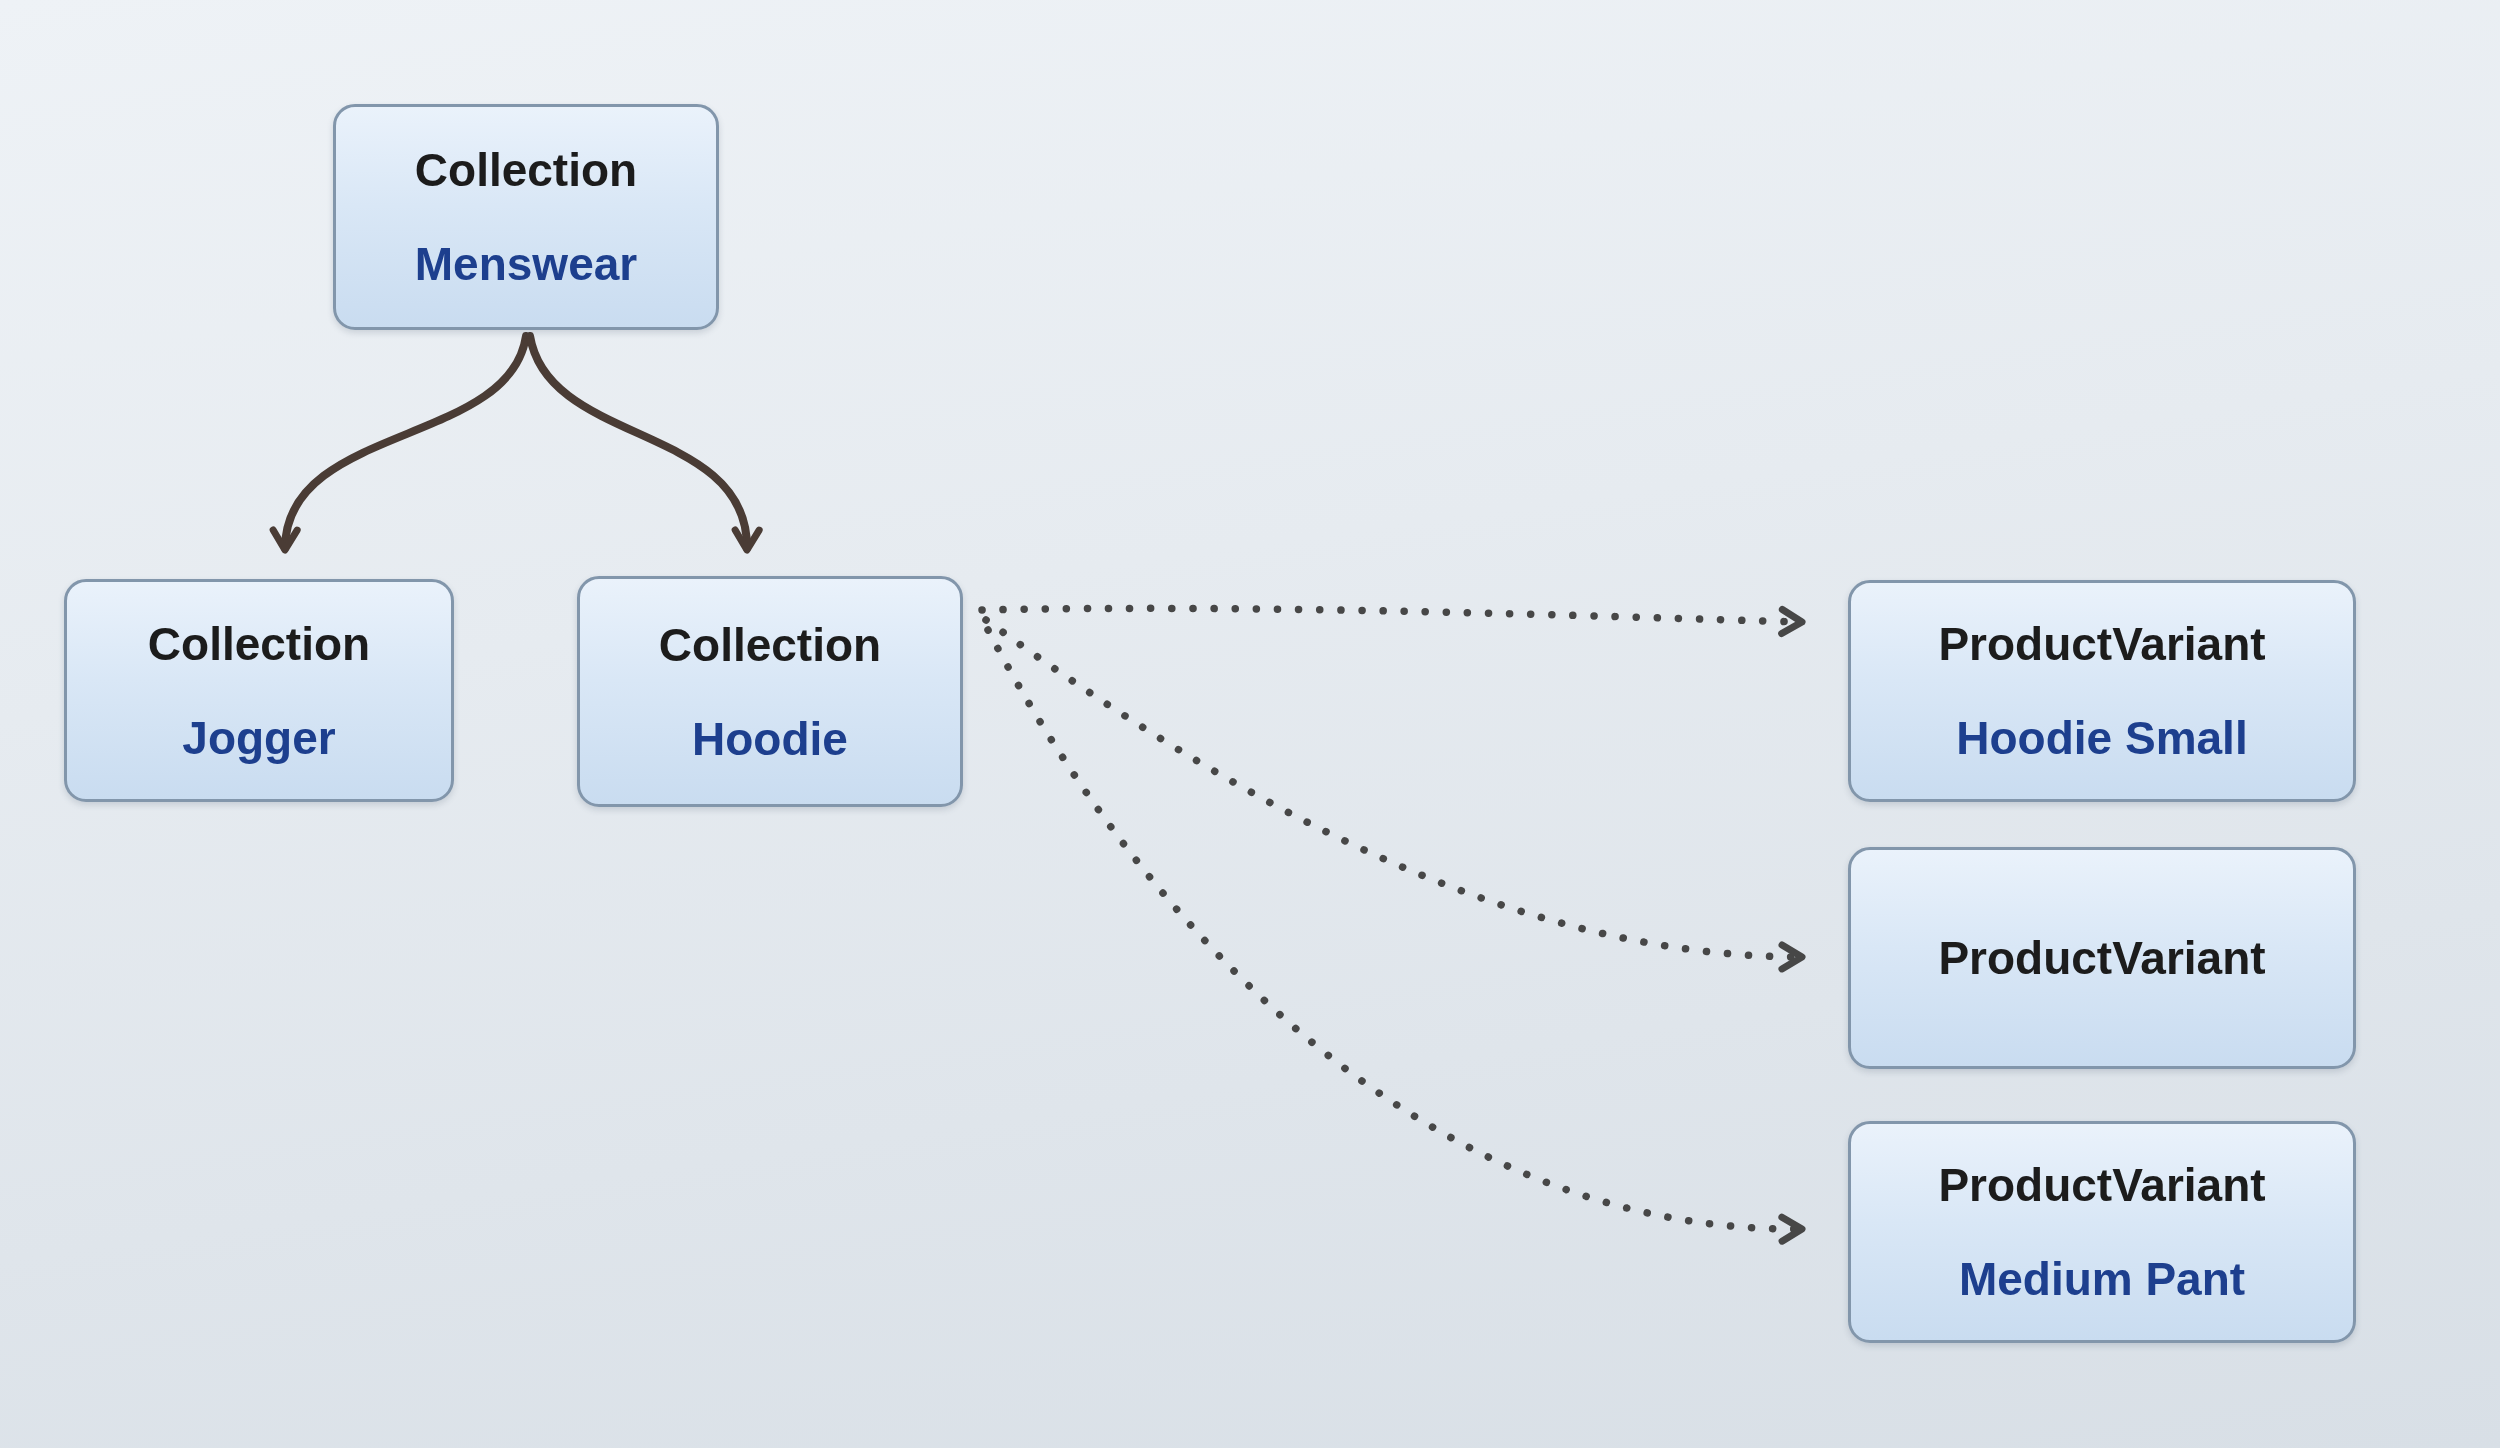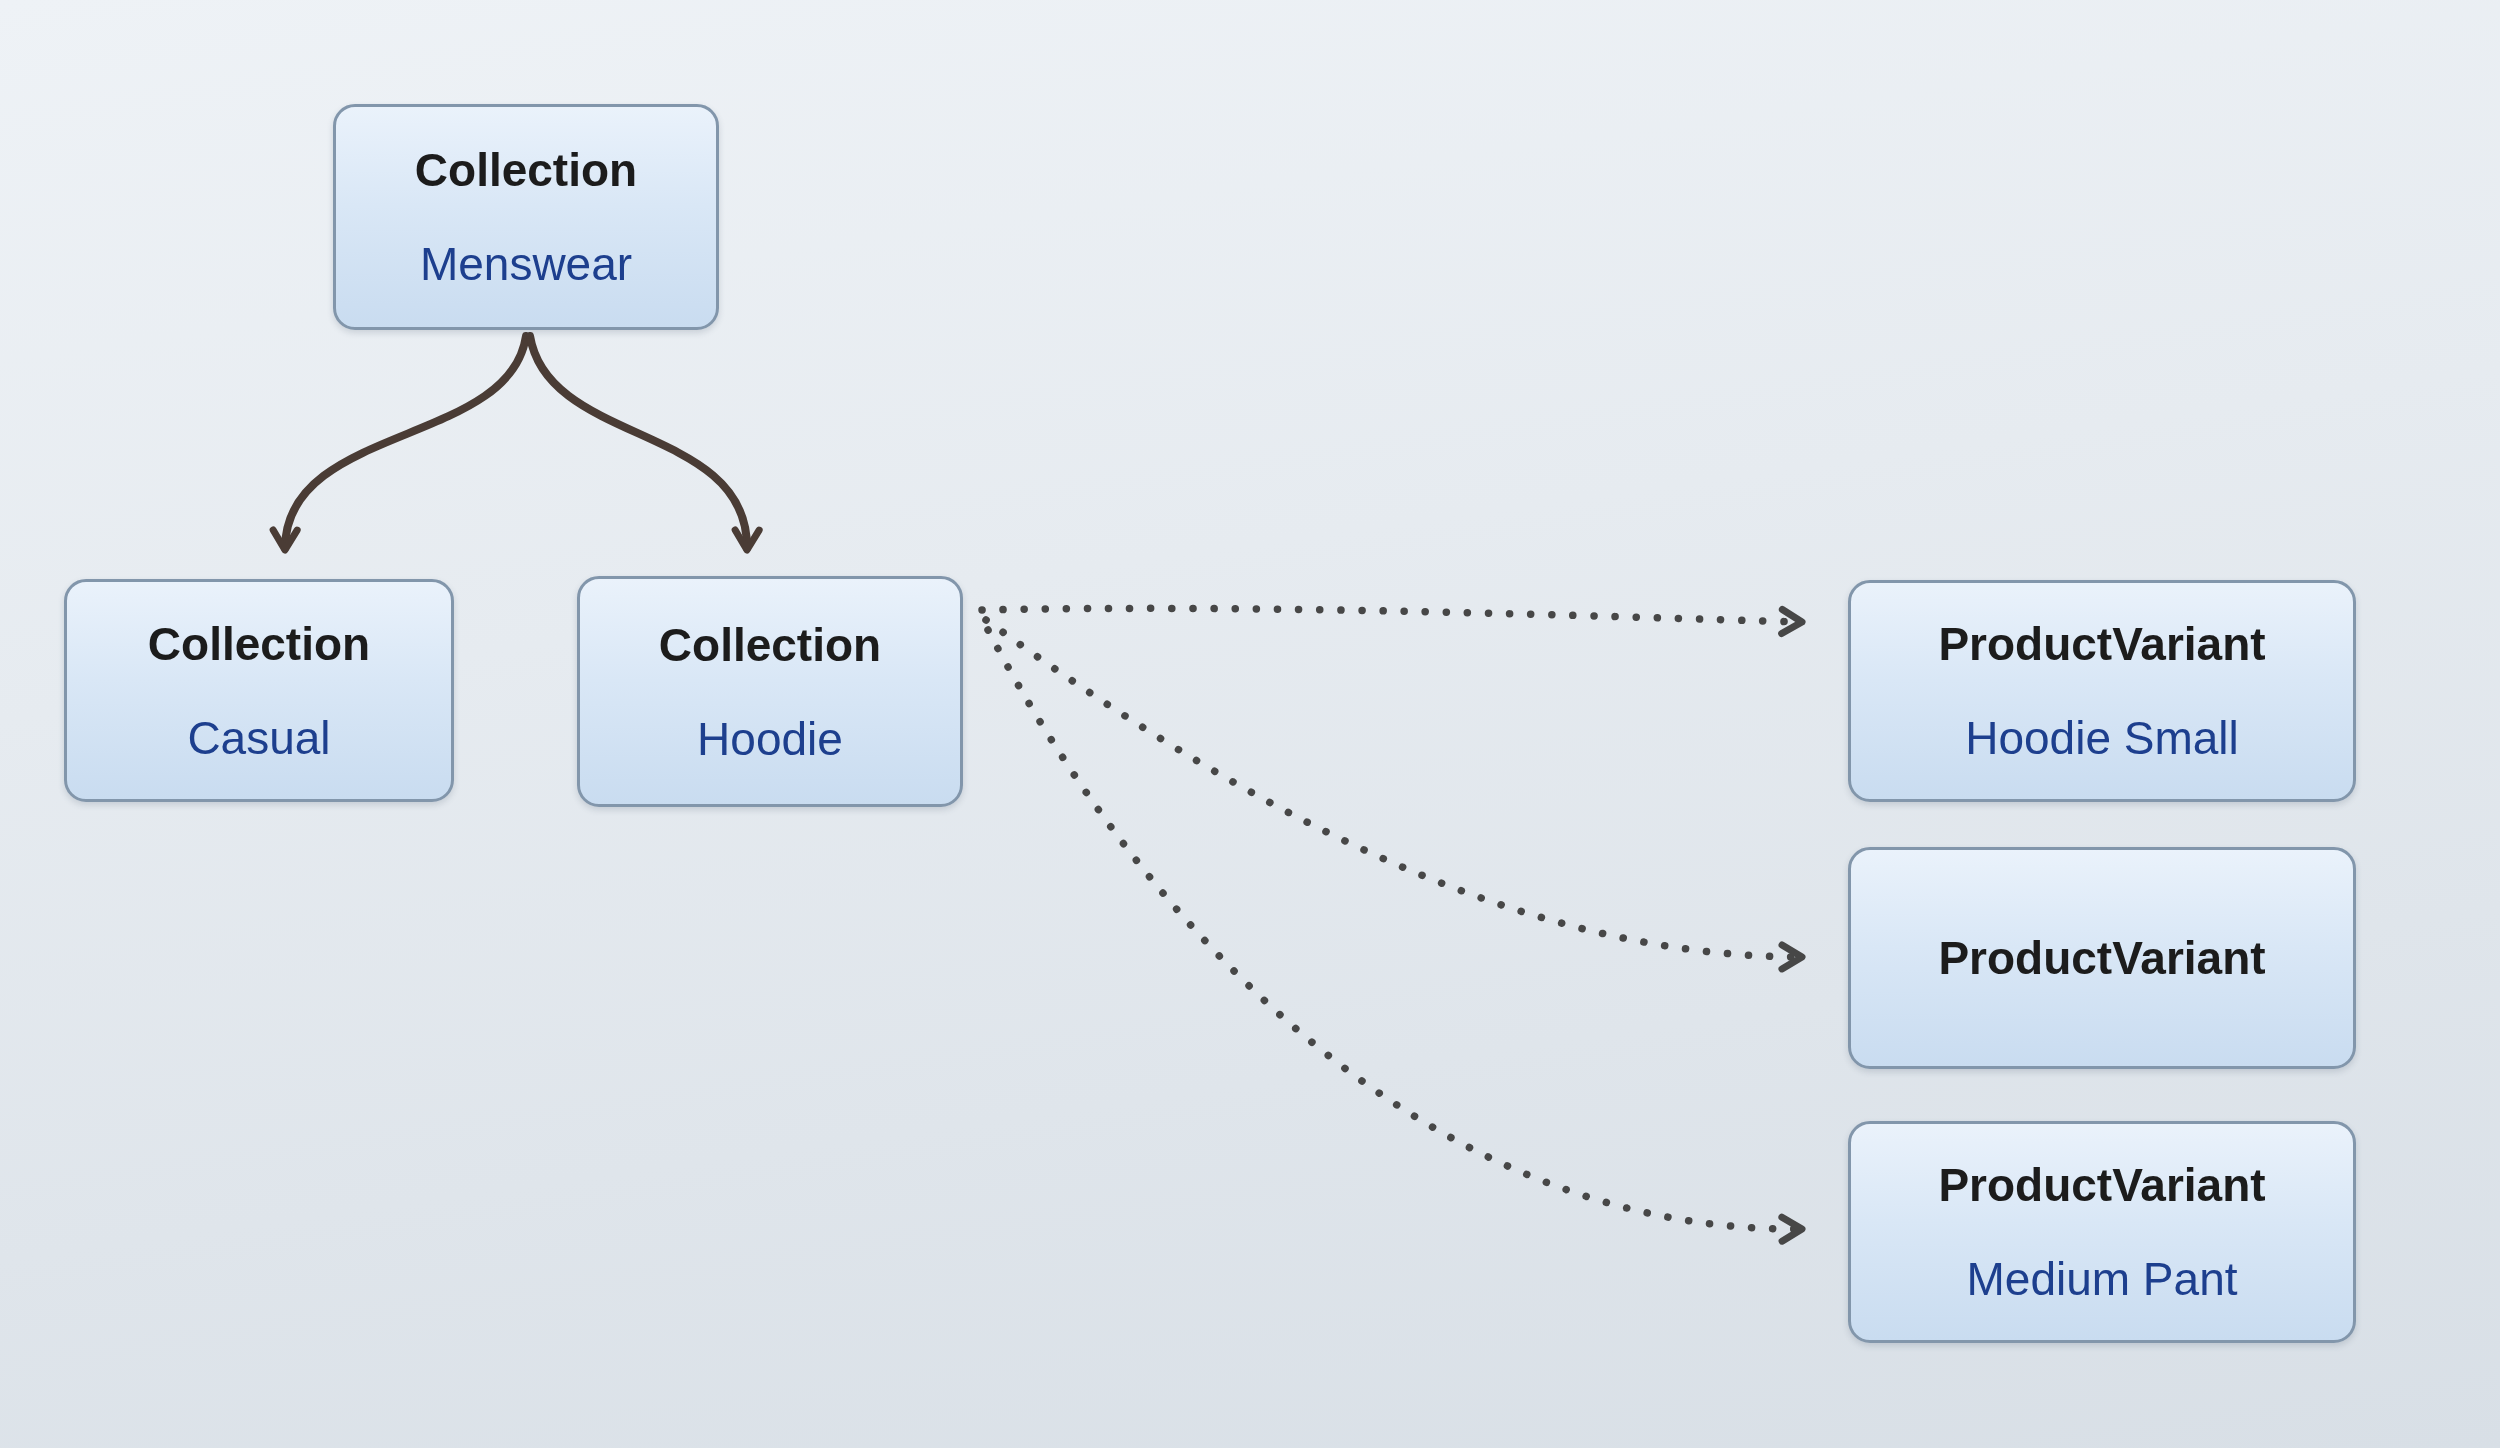--- a/index.html
+++ b/index.html
@@ -54,21 +54,21 @@
     text-align: center;
   }
   .node-type {
     font-size: 46px;
     font-weight: 700;
     color: #1c1c1c;
     line-height: 1;
   }
   .node-label {
     font-size: 46px;
-    font-weight: 400;
+    font-weight: 700;
     color: #1d3f8e;
     line-height: 1;
   }
 </style>
 </head>
 <body>
 
 <div class="canvas">
 
   <svg class="edges" viewBox="0 0 2500 1448" xmlns="http://www.w3.org/2000/svg">
@@ -89,21 +89,21 @@
     <path class="edge-dotted" d="M 988 630 C 1140 920, 1420 1232, 1800 1229" marker-end="url(#arrow-dotted)"></path>
   </svg>
 
   <div class="node" style="left:333px; top:104px; width:386px; height:226px;">
     <div class="node-type">Collection</div>
     <div class="node-label">Menswear</div>
   </div>
 
   <div class="node" style="left:64px; top:579px; width:390px; height:223px;">
     <div class="node-type">Collection</div>
-    <div class="node-label">Casual</div>
+    <div class="node-label">Jogger</div>
   </div>
 
   <div class="node" style="left:577px; top:576px; width:386px; height:231px;">
     <div class="node-type">Collection</div>
     <div class="node-label">Hoodie</div>
   </div>
 
   <div class="node" style="left:1848px; top:580px; width:508px; height:222px;">
     <div class="node-type">ProductVariant</div>
     <div class="node-label">Hoodie Small</div>

